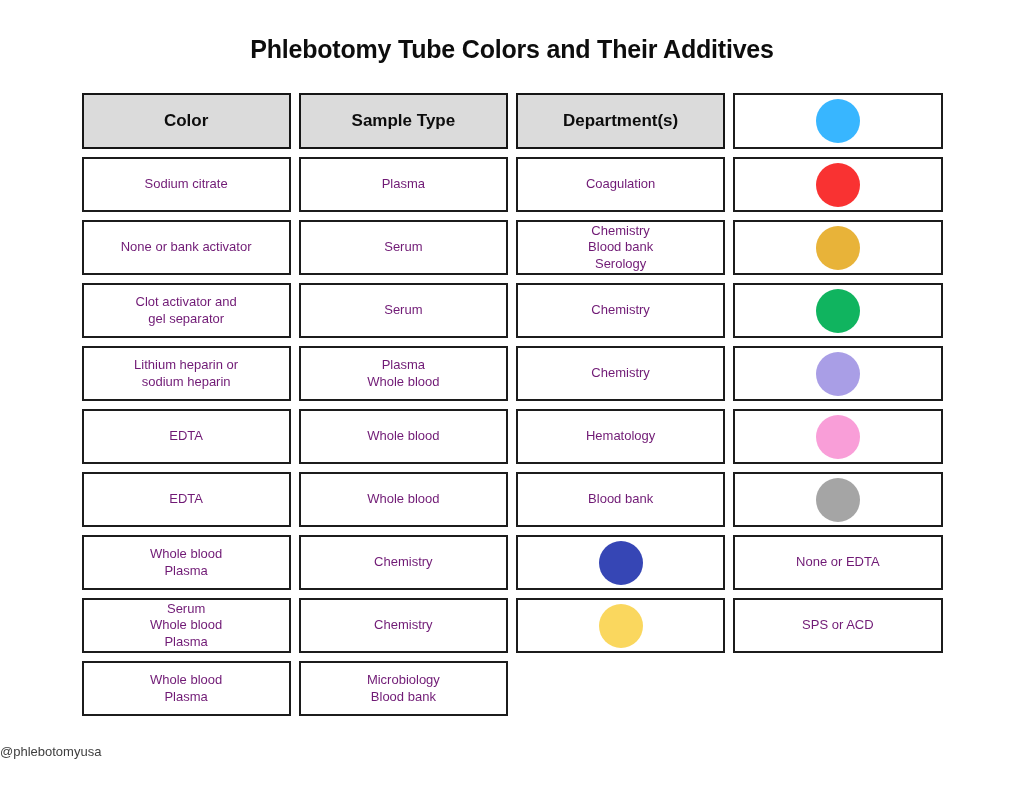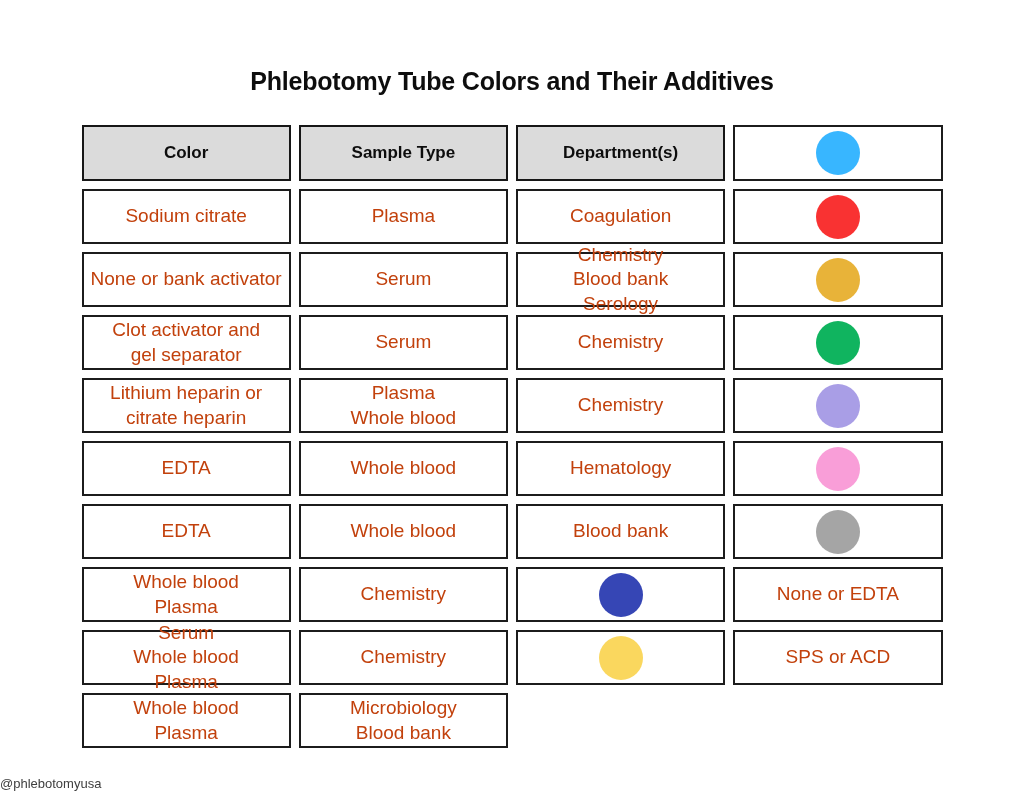--- a/index.html
+++ b/index.html
@@ -10,21 +10,21 @@
   }
   .page {
     position: relative;
     width: 1024px;
     height: 791px;
     background: #ffffff;
     overflow: hidden;
   }
   .title {
     margin: 0;
-    padding-top: 66px;
+    padding-top: 34px;
     text-align: center;
     font-size: 25px;
     line-height: 30px;
     font-weight: 700;
     color: #0d0d0d;
     letter-spacing: -0.2px;
   }
   .tube-table {
     width: 861px;
     margin: 29px auto 4px auto;
@@ -35,22 +35,22 @@
     row-gap: 8px;
   }
   .cell {
     box-sizing: border-box;
     display: flex;
     align-items: center;
     justify-content: center;
     text-align: center;
     background: #ffffff;
     border: 2px solid #1c1c1c;
-    color: #c2410c;
-    font-size: 19px;
+    color: #701a75;
+    font-size: 13px;
     line-height: 1.28;
     white-space: pre-line;
   }
   .cell.header {
     background: #dbdbdb;
     border: 2.5px solid #161616;
     color: #0d0d0d;
     font-size: 17px;
     font-weight: 700;
     white-space: normal;
@@ -92,21 +92,21 @@
 Serology</div>
 
     <div class="cell"><span class="dot" style="background-color: rgb(232, 179, 57);"></span></div>
     <div class="cell">Clot activator and
 gel separator</div>
     <div class="cell">Serum</div>
     <div class="cell">Chemistry</div>
 
     <div class="cell"><span class="dot" style="background-color: rgb(16, 180, 95);"></span></div>
     <div class="cell">Lithium heparin or
-citrate heparin</div>
+sodium heparin</div>
     <div class="cell">Plasma
 Whole blood</div>
     <div class="cell">Chemistry</div>
 
     <div class="cell"><span class="dot" style="background-color: rgb(169, 158, 230);"></span></div>
     <div class="cell">EDTA</div>
     <div class="cell">Whole blood</div>
     <div class="cell">Hematology</div>
 
     <div class="cell"><span class="dot" style="background-color: rgb(249, 158, 216);"></span></div>

